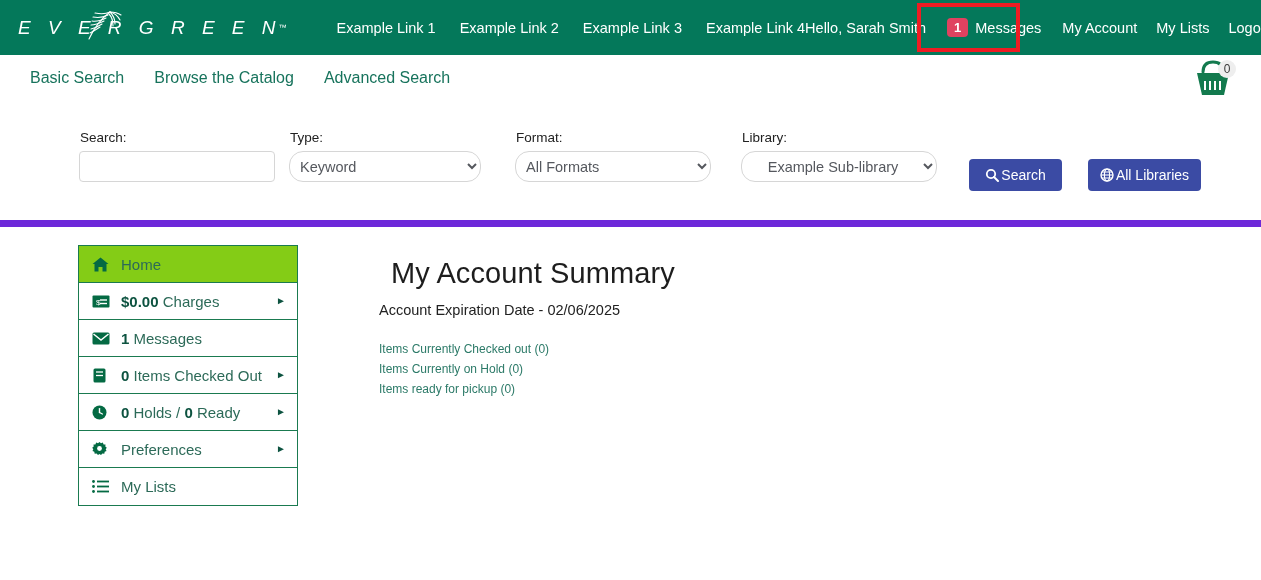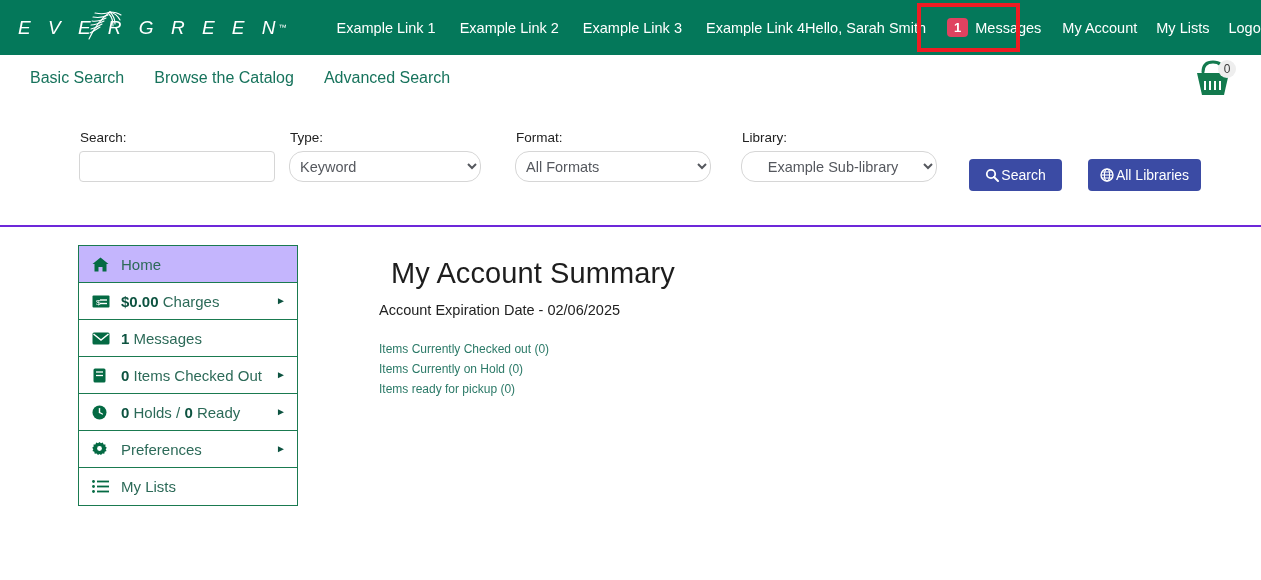--- a/index.html
+++ b/index.html
@@ -120,21 +120,21 @@
     height: 42px;
   }
 
   
   .searchbar {
     height: 125px;
     background: #ffffff;
     display: flex;
     align-items: flex-start;
     padding: 27px 0 0 16px;
-    border-bottom: 2px solid #6d28d9;
+    border-bottom: 7px solid #6d28d9;
     position: relative;
   }
   .field { display: flex; flex-direction: column; position: absolute; }
   .field label {
     font-size: 13.5px;
     color: #222;
     margin-bottom: 6px;
     padding-left: 1px;
   }
   .f-search { left: 79px;  top: 28px; }
@@ -208,21 +208,21 @@
     align-items: center;
     padding: 0 11px 0 13px;
     border-bottom: 1px solid #1a7a50;
     font-size: 15px;
     color: #2c6a58;
     position: relative;
     background: #fff;
     cursor: pointer;
   }
   .s-item:last-child { border-bottom: none; }
-  .s-item.active { background: #c4b5fd; }
+  .s-item.active { background: #84cc16; }
   .s-ico {
     width: 20px;
     display: inline-flex;
     justify-content: flex-start;
     align-items: center;
     margin-right: 9px;
     color: #046a43;
     flex: 0 0 auto;
   }
   .s-label { white-space: nowrap; }

